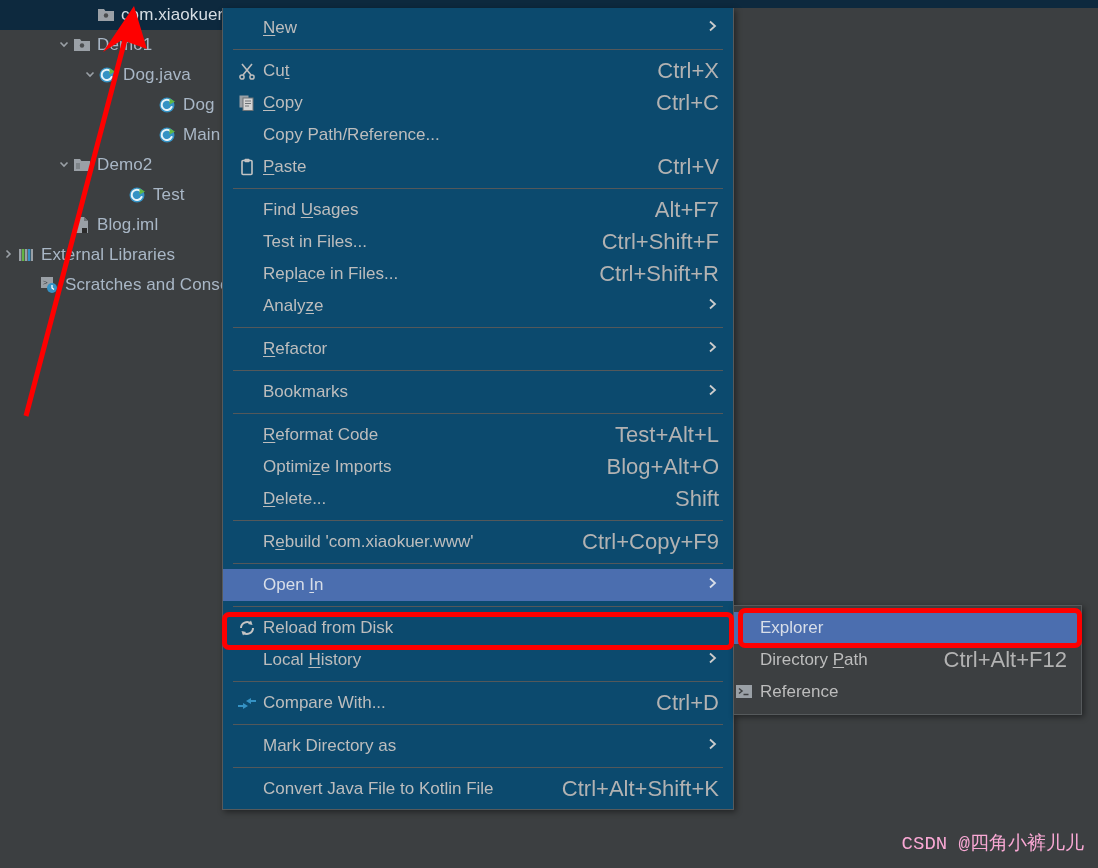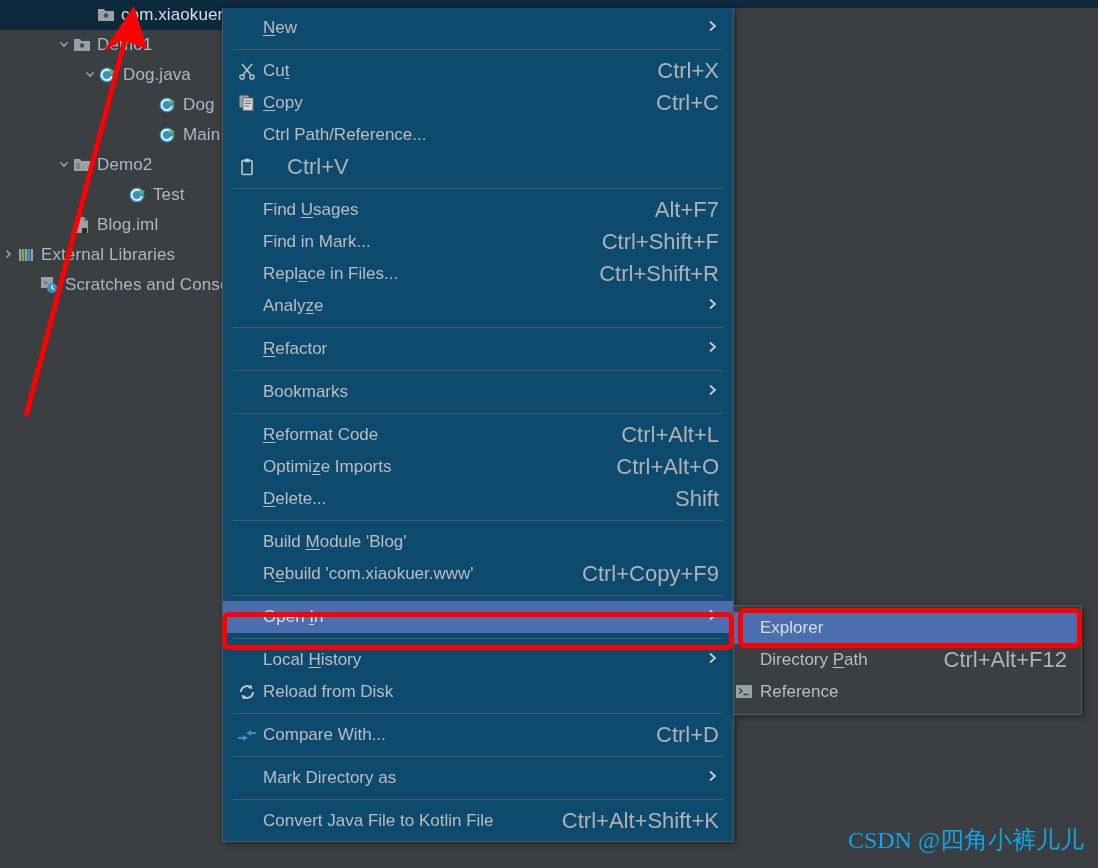--- a/index.html
+++ b/index.html
@@ -154,24 +154,24 @@
     left: 0; top: 0;
     width: 240px; height: 430px;
     pointer-events: none;
   }
 
   
   #watermark {
     position: absolute;
     right: 14px;
     bottom: 12px;
-    font-size: 24px;
-    color: #0ea5e9;
+    font-size: 19px;
+    color: #f9a8d4;
     white-space: nowrap;
-    font-family: Liberation Serif, serif;
+    font-family: Liberation Mono, monospace;
   }
 
   
   #top-strip {
     position: absolute;
     left: 222px; top: 0; width: 876px; height: 8px;
     background: #0d293e;
   }
   #right-bg {
     position: absolute;
@@ -366,42 +366,43 @@
             <rect x="5" y="4" width="10" height="12.5" fill="#d4d4d4" stroke="#6e7376"></rect>
             <path d="M7 7h6M7 9.5h6M7 12h4" stroke="#6e7376" stroke-width="1"></path>
           </svg>
         </span>
       </span>
       <span class="m-label"><span class="u">C</span>opy</span>
       <span class="m-accel">Ctrl+C</span>
     </div>
     <div class="menu-item">
       <span class="m-icon"></span>
-      <span class="m-label">Ctrl Path/Reference...</span>
+      <span class="m-label">Copy Path/Reference...</span>
     </div>
     <div class="menu-item">
       <span class="m-icon">
         <span style="display: inline-flex; align-items: center; justify-content: center; width: 20px; height: 20px;">
           <svg width="18" height="18" viewBox="0 0 18 18">
             <rect x="4" y="2.5" width="10" height="14" rx="1" fill="none" stroke="#c4c4c4" stroke-width="1.6"></rect>
             <rect x="6.5" y="0.8" width="5" height="3.4" rx=".8" fill="#c4c4c4"></rect>
           </svg>
         </span>
       </span>
+      <span class="m-label"><span class="u">P</span>aste</span>
       <span class="m-accel">Ctrl+V</span>
     </div>
     <div class="menu-sep"></div>
     <div class="menu-item">
       <span class="m-icon"></span>
       <span class="m-label">Find <span class="u">U</span>sages</span>
       <span class="m-accel">Alt+F7</span>
     </div>
     <div class="menu-item">
       <span class="m-icon"></span>
-      <span class="m-label">Find in Mark...</span>
+      <span class="m-label">Test in Files...</span>
       <span class="m-accel">Ctrl+Shift+F</span>
     </div>
     <div class="menu-item">
       <span class="m-icon"></span>
       <span class="m-label">Repl<span class="u">a</span>ce in Files...</span>
       <span class="m-accel">Ctrl+Shift+R</span>
     </div>
     <div class="menu-item">
       <span class="m-icon"></span>
       <span class="m-label">Analy<span class="u">z</span>e</span>
@@ -422,71 +423,67 @@
       <span class="m-icon"></span>
       <span class="m-label">Bookmarks</span>
       <span class="m-arrow"><svg width="13" height="14" viewBox="0 0 13 14">
           <path d="M4 2.5L9 7l-5 4.5" stroke="currentColor" stroke-width="1.8" fill="none"></path>
         </svg></span>
     </div>
     <div class="menu-sep"></div>
     <div class="menu-item">
       <span class="m-icon"></span>
       <span class="m-label"><span class="u">R</span>eformat Code</span>
-      <span class="m-accel">Ctrl+Alt+L</span>
+      <span class="m-accel">Test+Alt+L</span>
     </div>
     <div class="menu-item">
       <span class="m-icon"></span>
       <span class="m-label">Optimi<span class="u">z</span>e Imports</span>
-      <span class="m-accel">Ctrl+Alt+O</span>
+      <span class="m-accel">Blog+Alt+O</span>
     </div>
     <div class="menu-item">
       <span class="m-icon"></span>
       <span class="m-label"><span class="u">D</span>elete...</span>
       <span class="m-accel">Shift</span>
     </div>
     <div class="menu-sep"></div>
     <div class="menu-item">
       <span class="m-icon"></span>
-      <span class="m-label">Build <span class="u">M</span>odule 'Blog'</span>
-    </div>
-    <div class="menu-item">
-      <span class="m-icon"></span>
       <span class="m-label">R<span class="u">e</span>build 'com.xiaokuer.www'</span>
       <span class="m-accel">Ctrl+Copy+F9</span>
     </div>
     <div class="menu-sep"></div>
     <div class="menu-item highlight">
       <span class="m-icon"></span>
       <span class="m-label">Open <span class="u">I</span>n</span>
       <span class="m-arrow"><svg width="13" height="14" viewBox="0 0 13 14">
           <path d="M4 2.5L9 7l-5 4.5" stroke="currentColor" stroke-width="1.8" fill="none"></path>
         </svg></span>
     </div>
     <div class="menu-sep"></div>
-    <div class="menu-item">
-      <span class="m-icon"></span>
-      <span class="m-label">Local <span class="u">H</span>istory</span>
-      <span class="m-arrow"><svg width="13" height="14" viewBox="0 0 13 14">
-          <path d="M4 2.5L9 7l-5 4.5" stroke="currentColor" stroke-width="1.8" fill="none"></path>
-        </svg></span>
-    </div>
     <div class="menu-item">
       <span class="m-icon">
         <span style="display: inline-flex; align-items: center; justify-content: center; width: 20px; height: 20px;">
           <svg width="20" height="18" viewBox="0 0 20 18">
             <path d="M4 9a6 6 0 0 1 10-4.4" stroke="#c4c4c4" stroke-width="2" fill="none"></path>
             <path d="M16 9a6 6 0 0 1-10 4.4" stroke="#c4c4c4" stroke-width="2" fill="none"></path>
             <polygon points="14,1.5 15.5,6 11,5" fill="#c4c4c4"></polygon>
             <polygon points="6,16.5 4.5,12 9,13" fill="#c4c4c4"></polygon>
           </svg>
         </span>
       </span>
       <span class="m-label">Reload from Disk</span>
     </div>
+    <div class="menu-item">
+      <span class="m-icon"></span>
+      <span class="m-label">Local <span class="u">H</span>istory</span>
+      <span class="m-arrow"><svg width="13" height="14" viewBox="0 0 13 14">
+          <path d="M4 2.5L9 7l-5 4.5" stroke="currentColor" stroke-width="1.8" fill="none"></path>
+        </svg></span>
+    </div>
     <div class="menu-sep"></div>
     <div class="menu-item">
       <span class="m-icon">
         <span style="display: inline-flex; align-items: center; justify-content: center; width: 20px; height: 20px;">
           <svg width="20" height="16" viewBox="0 0 20 16">
             <path d="M1 11h8" stroke="#3592c4" stroke-width="2"></path>
             <polygon points="11,11 6,8 6,14" fill="#3592c4"></polygon>
             <path d="M19 6h-8" stroke="#3592c4" stroke-width="2"></path>
             <polygon points="9,6 14,3 14,9" fill="#3592c4"></polygon>
           </svg>

